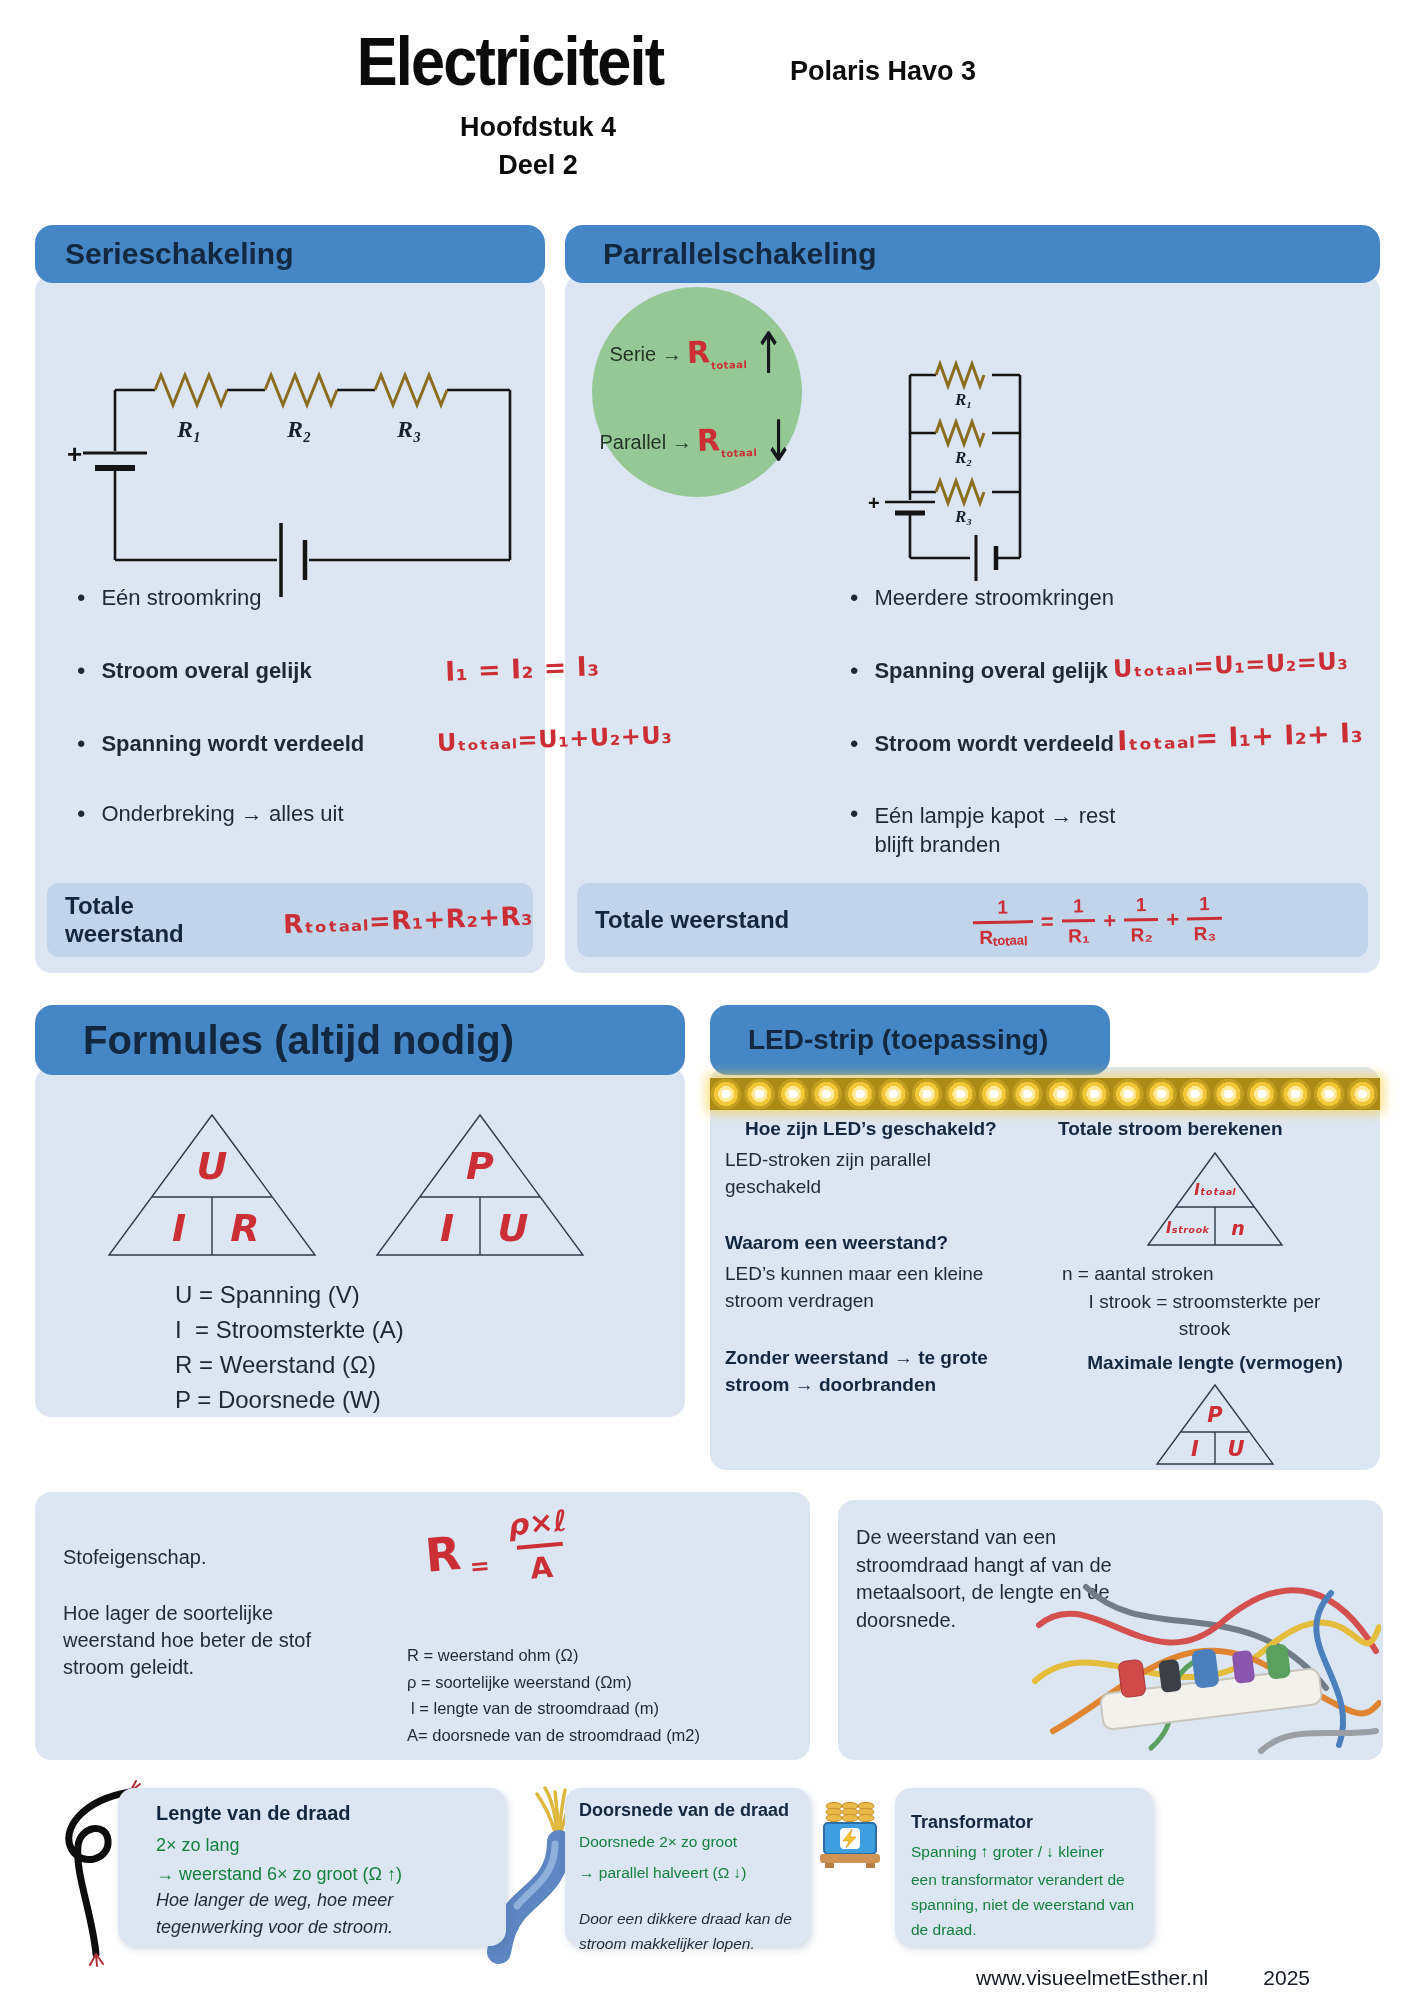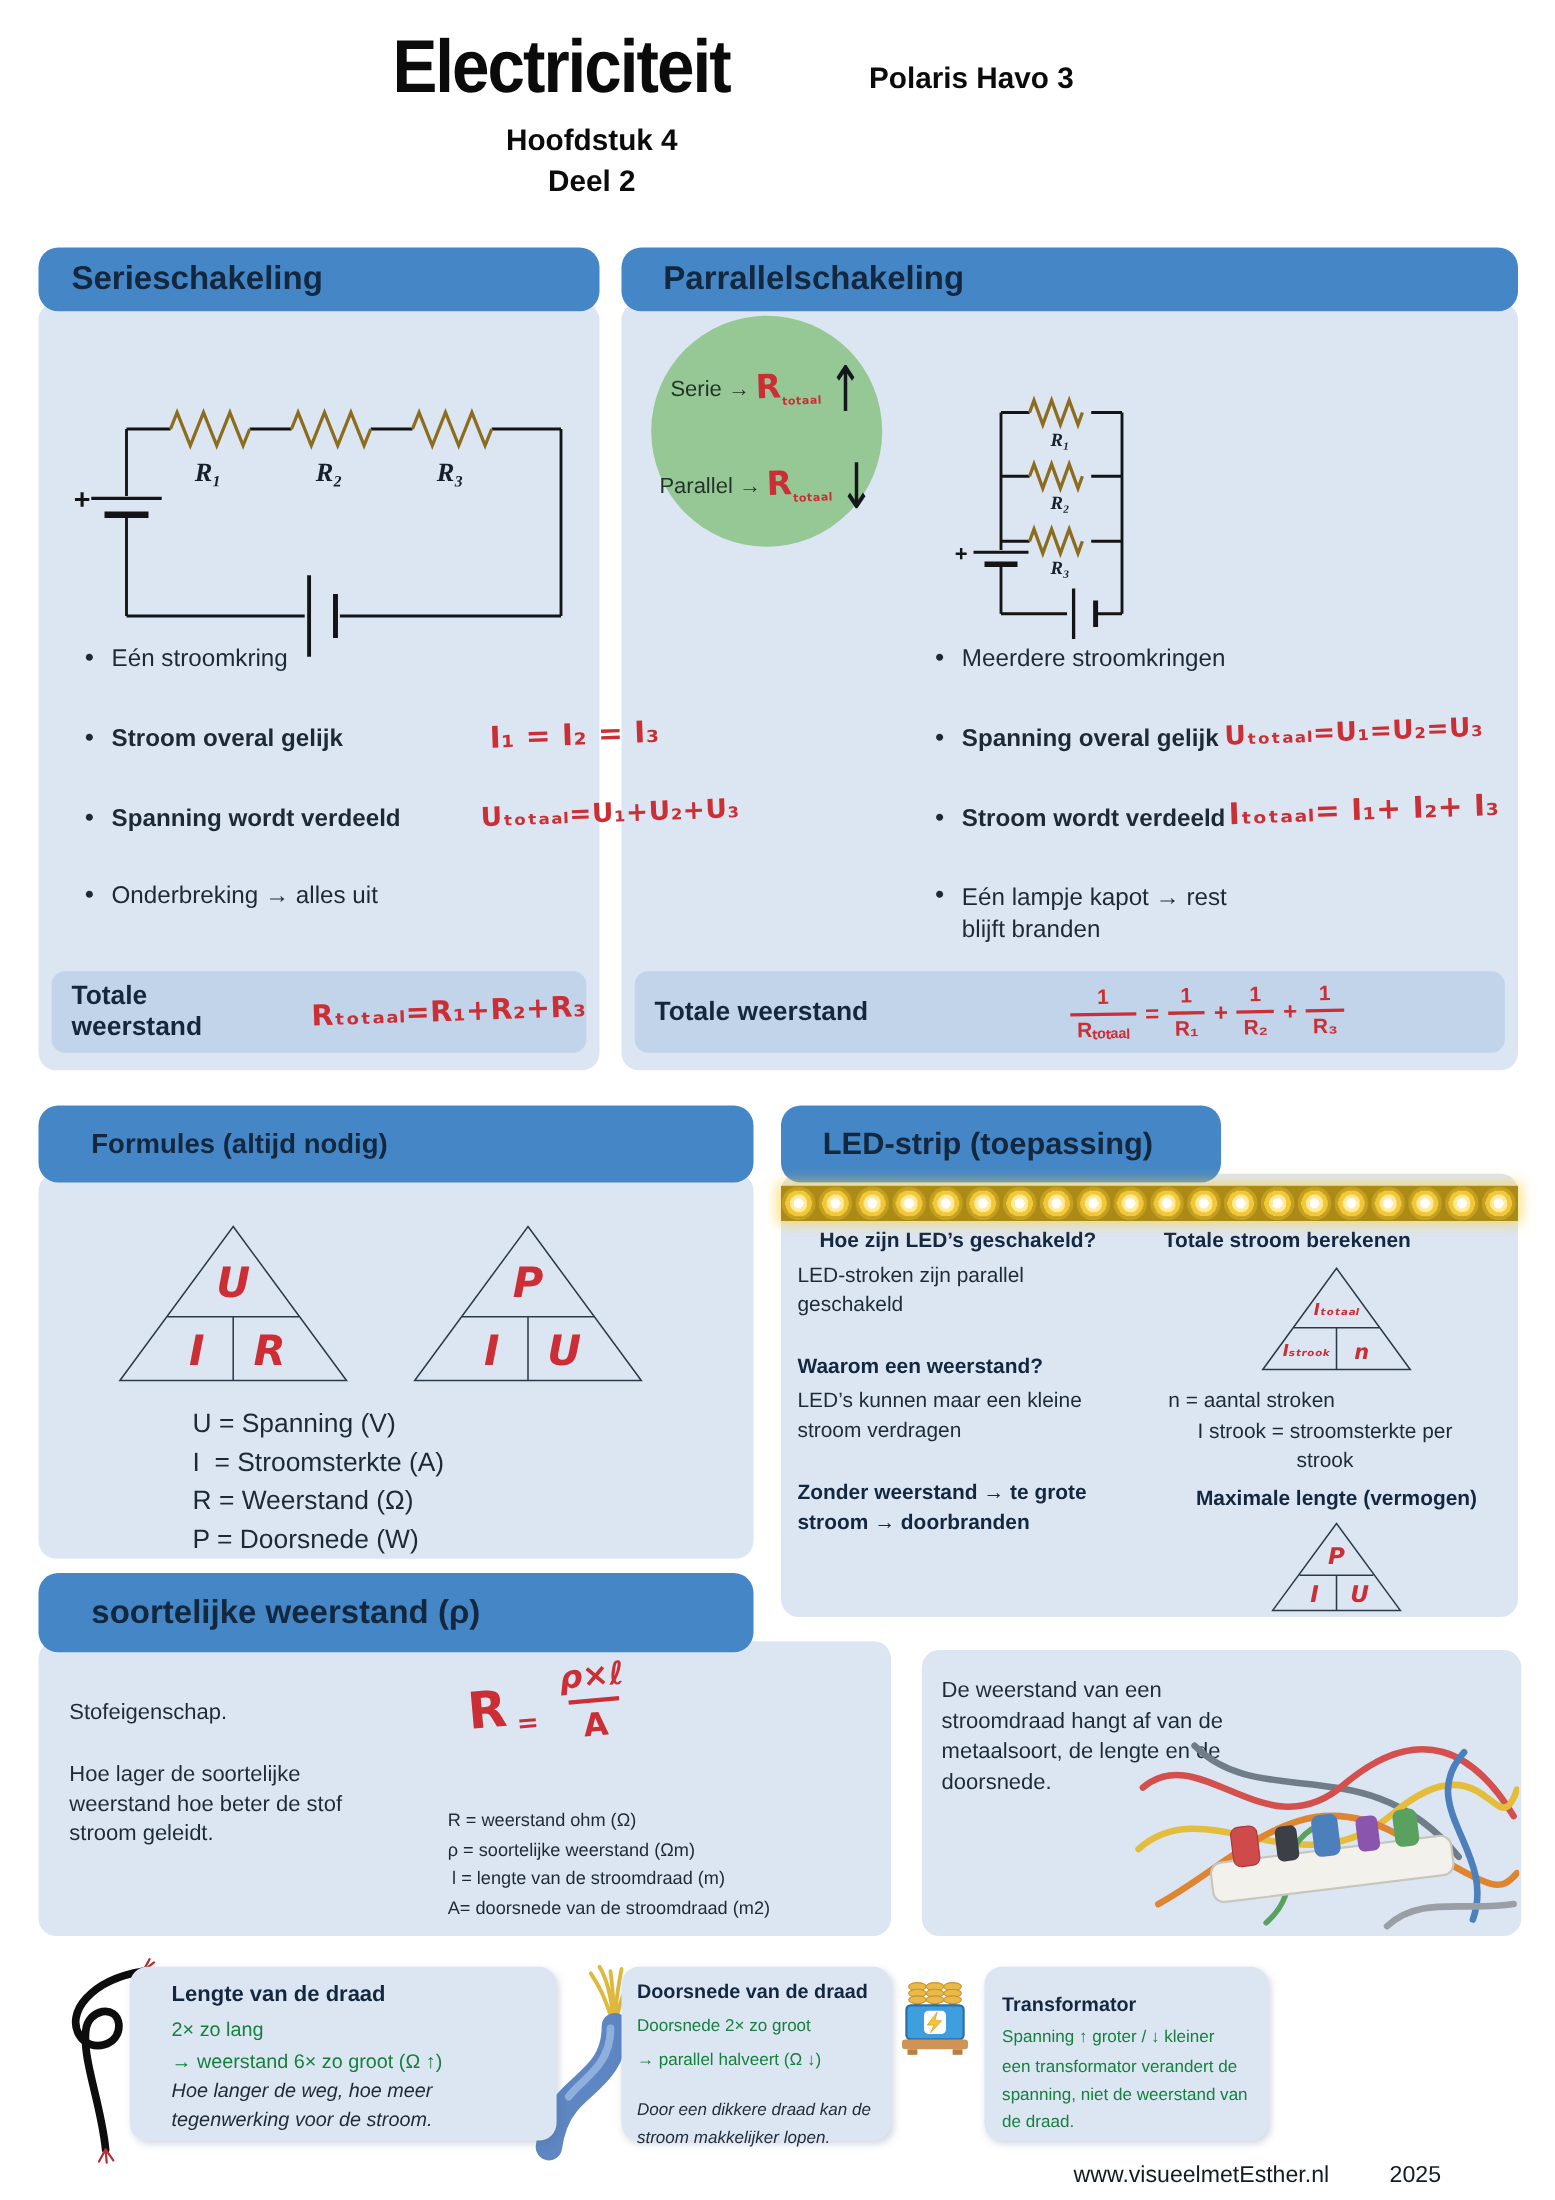--- a/index.html
+++ b/index.html
@@ -224,21 +224,21 @@
     </div>
     <div class="row row2">
       <span class="blab">Parallel →</span>
       <span class="hand br"><span>R</span><sub>totaal</sub></span>
       <span class="tallarrow">↓</span>
     </div>
   </div>
 
   <section class="panel" style="left:35px;top:1005px;width:650px;height:412px;">
     <div class="bod" style="top:62px;width:650px;height:350px;"></div>
-    <div class="hdr" style="width:650px;height:70px;font-size:25px;padding-left:48px;box-sizing:border-box;">
+    <div class="hdr" style="width:650px;height:70px;font-size:40px;padding-left:48px;box-sizing:border-box;">
       <span>Formules (altijd nodig)</span>
     </div>
 
     <svg class="content" style="left:62px;top:100px;" width="230" height="160" viewBox="0 0 230 160">
       <path class="tri-outline" d="M115 10 L218 150 L12 150 Z M54.6 92 H175.4 M115 92 V150"></path>
       <text class="tri-letter" x="115" y="74" font-size="38" text-anchor="middle">U</text>
       <text class="tri-letter" x="82" y="136" font-size="38" text-anchor="middle">I</text>
       <text class="tri-letter" x="148" y="136" font-size="38" text-anchor="middle">R</text>
     </svg>
     <svg class="content" style="left:330px;top:100px;" width="230" height="160" viewBox="0 0 230 160">
@@ -282,23 +282,20 @@
     <svg class="content" style="left:440px;top:375px;" width="130" height="90" viewBox="0 0 130 90">
       <path class="tri-outline" d="M65 5 L123 84 L7 84 Z M31.5 52 H98.5 M65 52 V84"></path>
       <text class="tri-letter" x="65" y="42" font-size="21" text-anchor="middle">P</text>
       <text class="tri-letter" x="45" y="76" font-size="21" text-anchor="middle">I</text>
       <text class="tri-letter" x="86" y="76" font-size="21" text-anchor="middle">U</text>
     </svg>
   </section>
 
   <section class="panel" style="left:35px;top:1430px;width:775px;height:330px;">
     <div class="bod" style="top:62px;width:775px;height:268px;"></div>
-    <div class="hdr" style="width:650px;height:72px;font-size:30px;padding-left:48px;box-sizing:border-box;">
-      <span>soortelijke weerstand (ρ)</span>
-    </div>
 
     <div class="content" style="left:28px;top:116px;font-size:20px;">Stofeigenschap.</div>
     <div class="content" style="left:28px;top:170px;width:290px;font-size:20px;line-height:27px;">Hoe lager de soortelijke weerstand hoe beter de stof stroom geleidt.</div>
 
     <div class="rho-formula" style="left:390px;top:82px;">
       <span class="rch">R</span>
       <span class="eq">=</span>
       <span class="rho-frac">
         <span class="n">ρ×ℓ</span>
         <span class="d">A</span>

